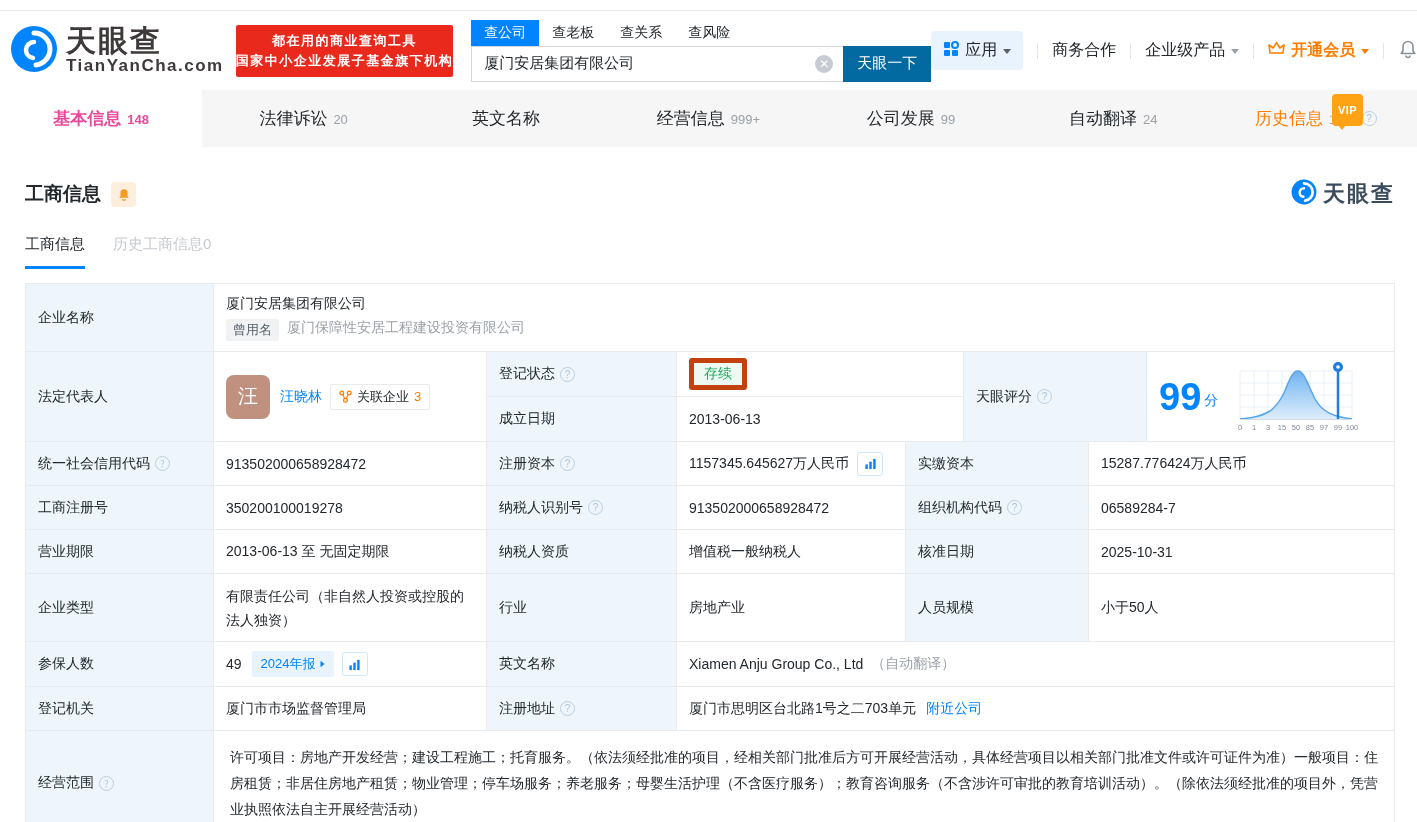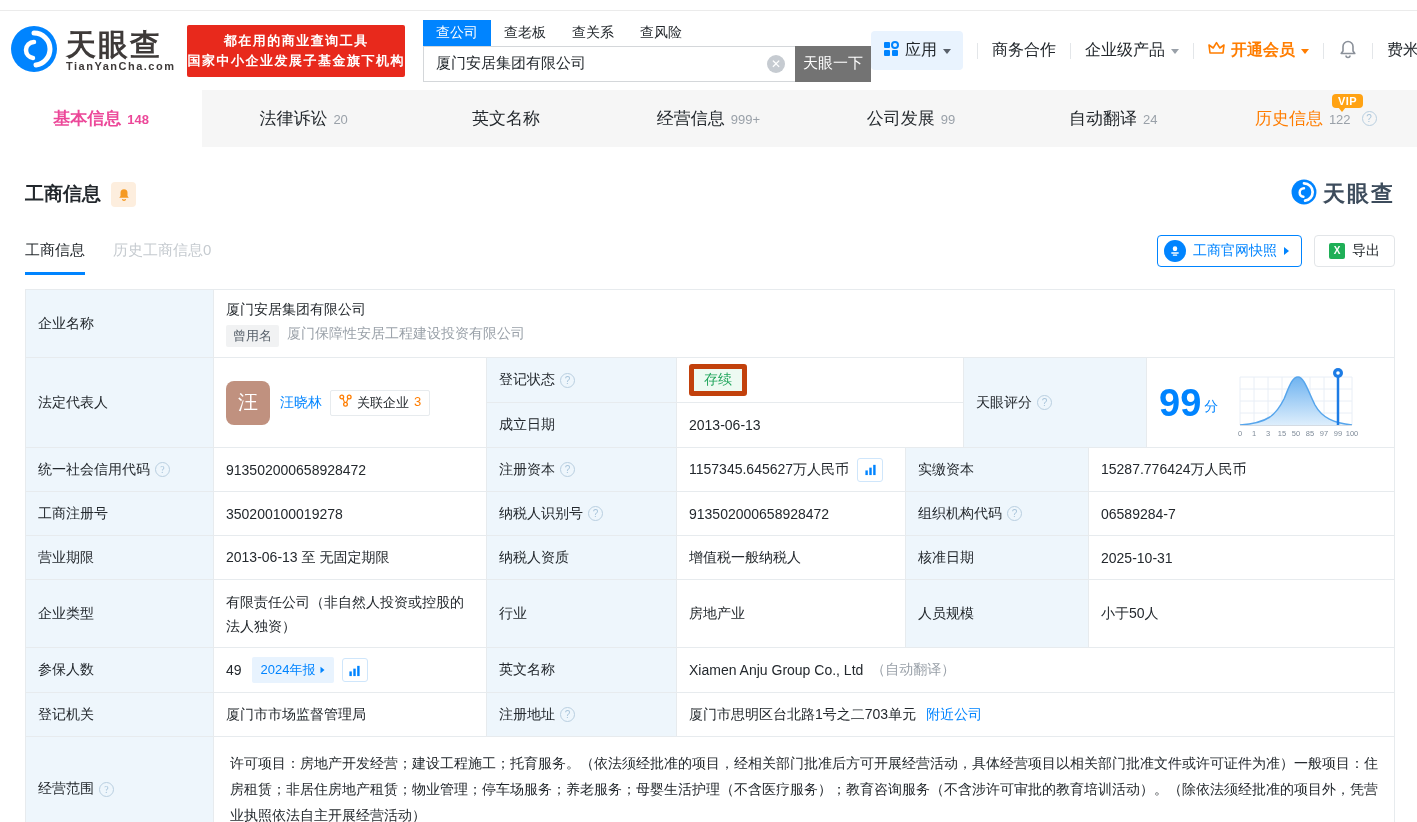--- a/index.html
+++ b/index.html
@@ -3,51 +3,51 @@
 <meta charset="utf-8">
 <style>
   * { box-sizing: border-box; margin: 0; padding: 0; }
   html,body { width:1417px; height:822px; background:#fff; font-family:"Liberation Sans","DejaVu Sans",sans-serif; color:#23282d; overflow:hidden; }
   .hairline { height:11px; border-bottom:1px solid #ebebeb; }
 
   
   .topbar { height:79px; display:flex; align-items:center; padding:0 14px 0 10px; background:#fff; }
   .logo { display:flex; align-items:center; gap:8px; cursor:pointer; }
   .logo-txt1 { font-size:30px; font-weight:bold; color:#3e3a39; letter-spacing:2px; line-height:30px;}
-  .logo-txt2 { font-size:11px; color:#3e3a39; letter-spacing:1.5px; font-weight:bold;}
+  .logo-txt2 { font-size:17px; color:#3e3a39; letter-spacing:1.5px; font-weight:bold;}
   .banner { margin-left:12px; width:234px; height:52px; background:#e8291c; color:#fff; display:flex; flex-direction:column; justify-content:center; align-items:center; border-radius:2px; font-weight:bold; }
   .banner div { font-size:13px; letter-spacing:1.5px; line-height:20px; white-space:nowrap;}
 
   .searchwrap { margin-left:18px; }
   .stabs { display:flex; }
   .stab { font-size:14px; padding:4px 13px; color:#23282d; cursor:pointer; }
   .stab.active { background:#0084ff; color:#fff; }
   .srow { display:flex; }
   .sinput { position:relative; }
   .sinput input { width:372px; height:36px; border:1px solid #d4d7da; border-right:none; padding:0 36px 0 12px; font-size:15px; color:#23282d; outline:none; font-family:inherit;}
   .clear-x { position:absolute; right:10px; top:9px; width:18px; height:18px; border-radius:50%; background:#c6cbd1; color:#fff; font-size:12px; line-height:18px; text-align:center; cursor:pointer;}
-  .go-btn { width:76px; height:36px; background:#737373; color:#fff; border:none; font-size:15px; cursor:pointer; font-family:inherit;}
+  .go-btn { width:88px; height:36px; background:#0369a1; color:#fff; border:none; font-size:15px; cursor:pointer; font-family:inherit;}
 
   .topnav { margin-left:auto; display:flex; align-items:center; }
   .tn-sep { width:1px; height:16px; background:#e3e6e9; margin:0 14px; }
   .tn-item { display:flex; align-items:center; gap:6px; font-size:16px; color:#23282d; cursor:pointer; white-space:nowrap;}
   .apps-btn { background:#e9f3fe; border-radius:4px; padding:9px 12px; }
   .caret { width:0; height:0; border-left:4px solid transparent; border-right:4px solid transparent; border-top:5px solid #59606a; margin-top:2px;}
   .caret.gray { border-top-color:#9aa1a9; }
   .caret.orange { border-top-color:#ff7d00; }
   .vip-link { color:#ff7d00; font-weight:bold; }
 
   
   .ptabs { height:57px; background:#f6f6f6; display:flex; }
   .ptab { flex:1; display:flex; align-items:center; justify-content:center; gap:6px; font-size:17px; color:#23282d; cursor:pointer; position:relative; }
   .ptab .cnt { font-size:13px; color:#9aa1a9; margin-top:2px;}
   .ptab.active { background:#fff; }
   .ptab.active .lbl, .ptab.active .cnt { color:#ec4899; font-weight:bold; }
   .ptab.history .lbl { color:#ff7d00; }
-  .vipbadge { position:absolute; top:4px; left:58%; background:#ffa213; color:#fff; font-size:11px; font-weight:bold; padding:1px 6px; border-radius:4px; letter-spacing:.5px;}
+  .vipbadge { position:absolute; top:4px; left:58%; background:#ffa213; color:#fff; font-size:11px; font-weight:bold; padding:10px 6px; border-radius:4px; letter-spacing:.5px;}
   .vipbadge:after { content:""; position:absolute; left:6px; bottom:-4px; border-left:4px solid transparent; border-right:4px solid transparent; border-top:5px solid #ffa213;}
 
   .qicon { display:inline-block; width:15px; height:15px; border:1px solid #b9cfe0; color:#a8c4da; border-radius:50%; font-size:10px; line-height:13px; text-align:center; margin-left:5px; vertical-align:1px; cursor:pointer; flex:none;}
 
   
   .sect { padding:0 22px 0 25px; }
   .sect-head { margin-top:32px; display:flex; align-items:center; }
   .sect-title { font-size:19px; font-weight:bold; }
   .bellchip { width:25px; height:25px; background:#fdeede; border-radius:4px; margin-left:10px; display:flex; align-items:center; justify-content:center; cursor:pointer;}
   .sect-logo { margin-left:auto; display:flex; align-items:center; gap:6px;}
@@ -80,21 +80,21 @@
   .midrow:first-child { border-bottom:1px solid #e7ebee; }
   .midrow .cell { border-right:1px solid #e7ebee; }
   .midrow .cell:last-child { border-right:none; }
 
   .namecell { flex-direction:column; align-items:flex-start; justify-content:center; gap:6px; padding:10px 12px;}
   .fmr { display:flex; align-items:flex-start; gap:8px; }
   .fmr-badge { background:#f1f2f3; color:#57606a; font-size:13px; padding:2px 7px; border-radius:2px; }
   .fmr-name { color:#9aa1a9; }
   .avatar { width:44px; height:44px; border-radius:8px; background:#c0917f; color:#fff; font-size:20px; display:flex; align-items:center; justify-content:center; flex:none; cursor:pointer;}
   .rep-name { color:#0084ff; margin:0 8px 0 10px; cursor:pointer;}
-  .rel-badge { display:flex; align-items:flex-start; gap:5px; border:1px solid #e7ebee; border-radius:2px; padding:3px 8px; font-size:13px; cursor:pointer;}
+  .rel-badge { display:flex; align-items:center; gap:5px; border:1px solid #e7ebee; border-radius:2px; padding:3px 8px; font-size:13px; cursor:pointer;}
   .rel-badge .n { color:#ff7d00; }
   .status-badge { border:5px solid #c2410c; background:#edfaf2; color:#23a65e; padding:2px 10px; border-radius:3px; }
   .chip-chart { width:26px; height:24px; border:1px solid #cfe6fb; border-radius:3px; display:flex; align-items:center; justify-content:center; margin-left:8px; cursor:pointer; background:#fff;}
   .rpt-badge { display:flex; align-items:center; gap:4px; background:#e8f3fe; color:#0084ff; font-size:13px; padding:4px 9px; border-radius:2px; margin-left:10px; cursor:pointer;}
   .rpt-badge .tri-r { border-left-color:#0084ff; transform:scale(.8);}
   .link { color:#0084ff; cursor:pointer; }
   .gray { color:#9aa1a9; }
   .score-num { font-size:38px; font-weight:bold; color:#0084ff; line-height:1;}
   .score-unit { font-size:14px; color:#0084ff; margin:14px 0 0 3px;}
   .scope-cell { padding:13px 16px; line-height:26px; align-items:flex-start; }
@@ -239,37 +239,20 @@
             <path d="M24 17a8 8 0 0 0-8 8 8 8 0 0 0 7 7.9" stroke="#fff" stroke-width="4.5" fill="none" stroke-linecap="round"></path>
           </svg>
       </span>
       <span class="t">天眼查</span>
     </div>
   </div>
 
   <div class="subrow">
     <div class="subtab active">工商信息</div>
     <div class="subtab dim">历史工商信息0</div>
-    <div class="subbtns">
-      <div class="btn-snap">
-        <span class="stamp-circ">
-          <svg width="12" height="12" viewBox="0 0 16 16">
-              <path d="M8 1.5a3 3 0 0 1 3 3c0 1.6-1.1 2.2-1.1 3.5H6.1C6.1 6.7 5 6.1 5 4.5a3 3 0 0 1 3-3z" fill="#fff"></path>
-              <rect x="3" y="9.5" width="10" height="2.2" rx=".6" fill="#fff"></rect>
-              <rect x="5" y="12.6" width="6" height="1.6" rx=".6" fill="#fff"></rect>
-            </svg>
-        </span>
-        <span>工商官网快照</span>
-        <span class="tri-r"></span>
-      </div>
-      <div class="btn-exp">
-        <span class="xlsicon">X</span>
-        <span>导出</span>
-      </div>
-    </div>
   </div>
 
   <div class="tbl">
 
     <div class="trow h68">
       <div class="cell lblc c1">企业名称</div>
       <div class="cell grow namecell">
         <div>厦门安居集团有限公司</div>
         <div class="fmr">
           <span class="fmr-badge">曾用名</span>

